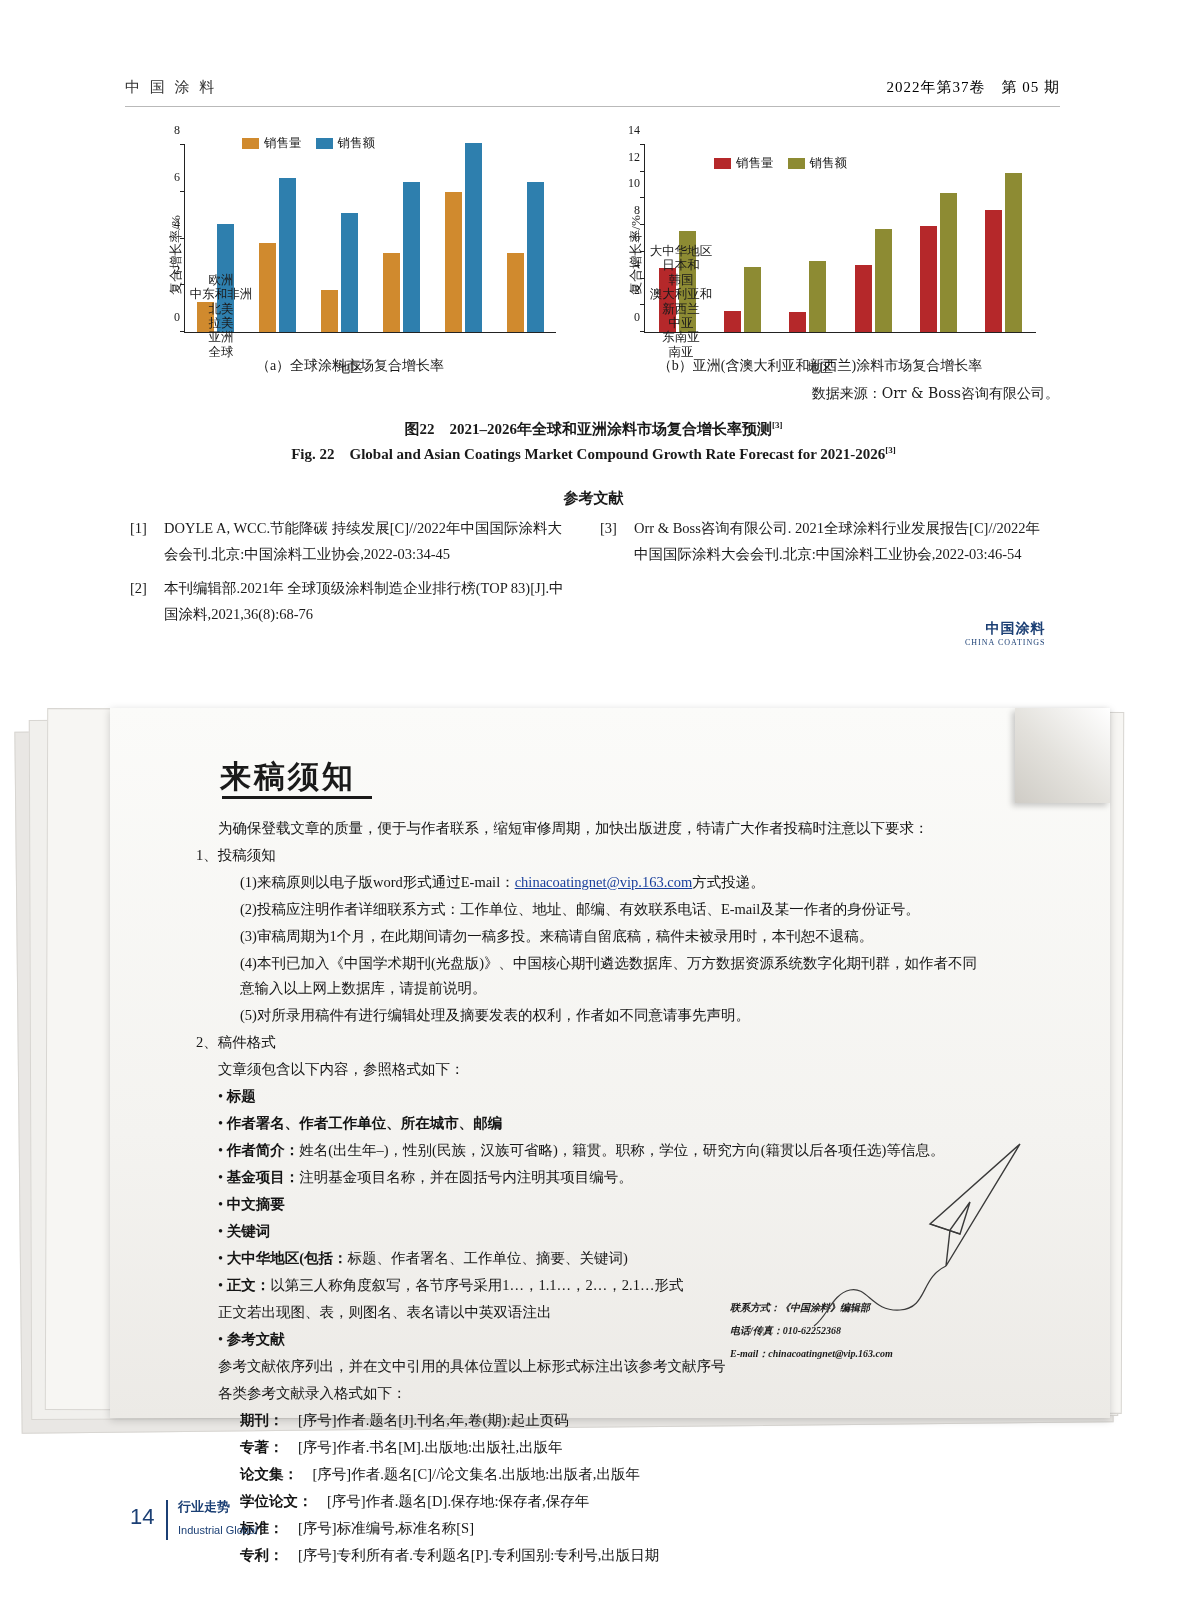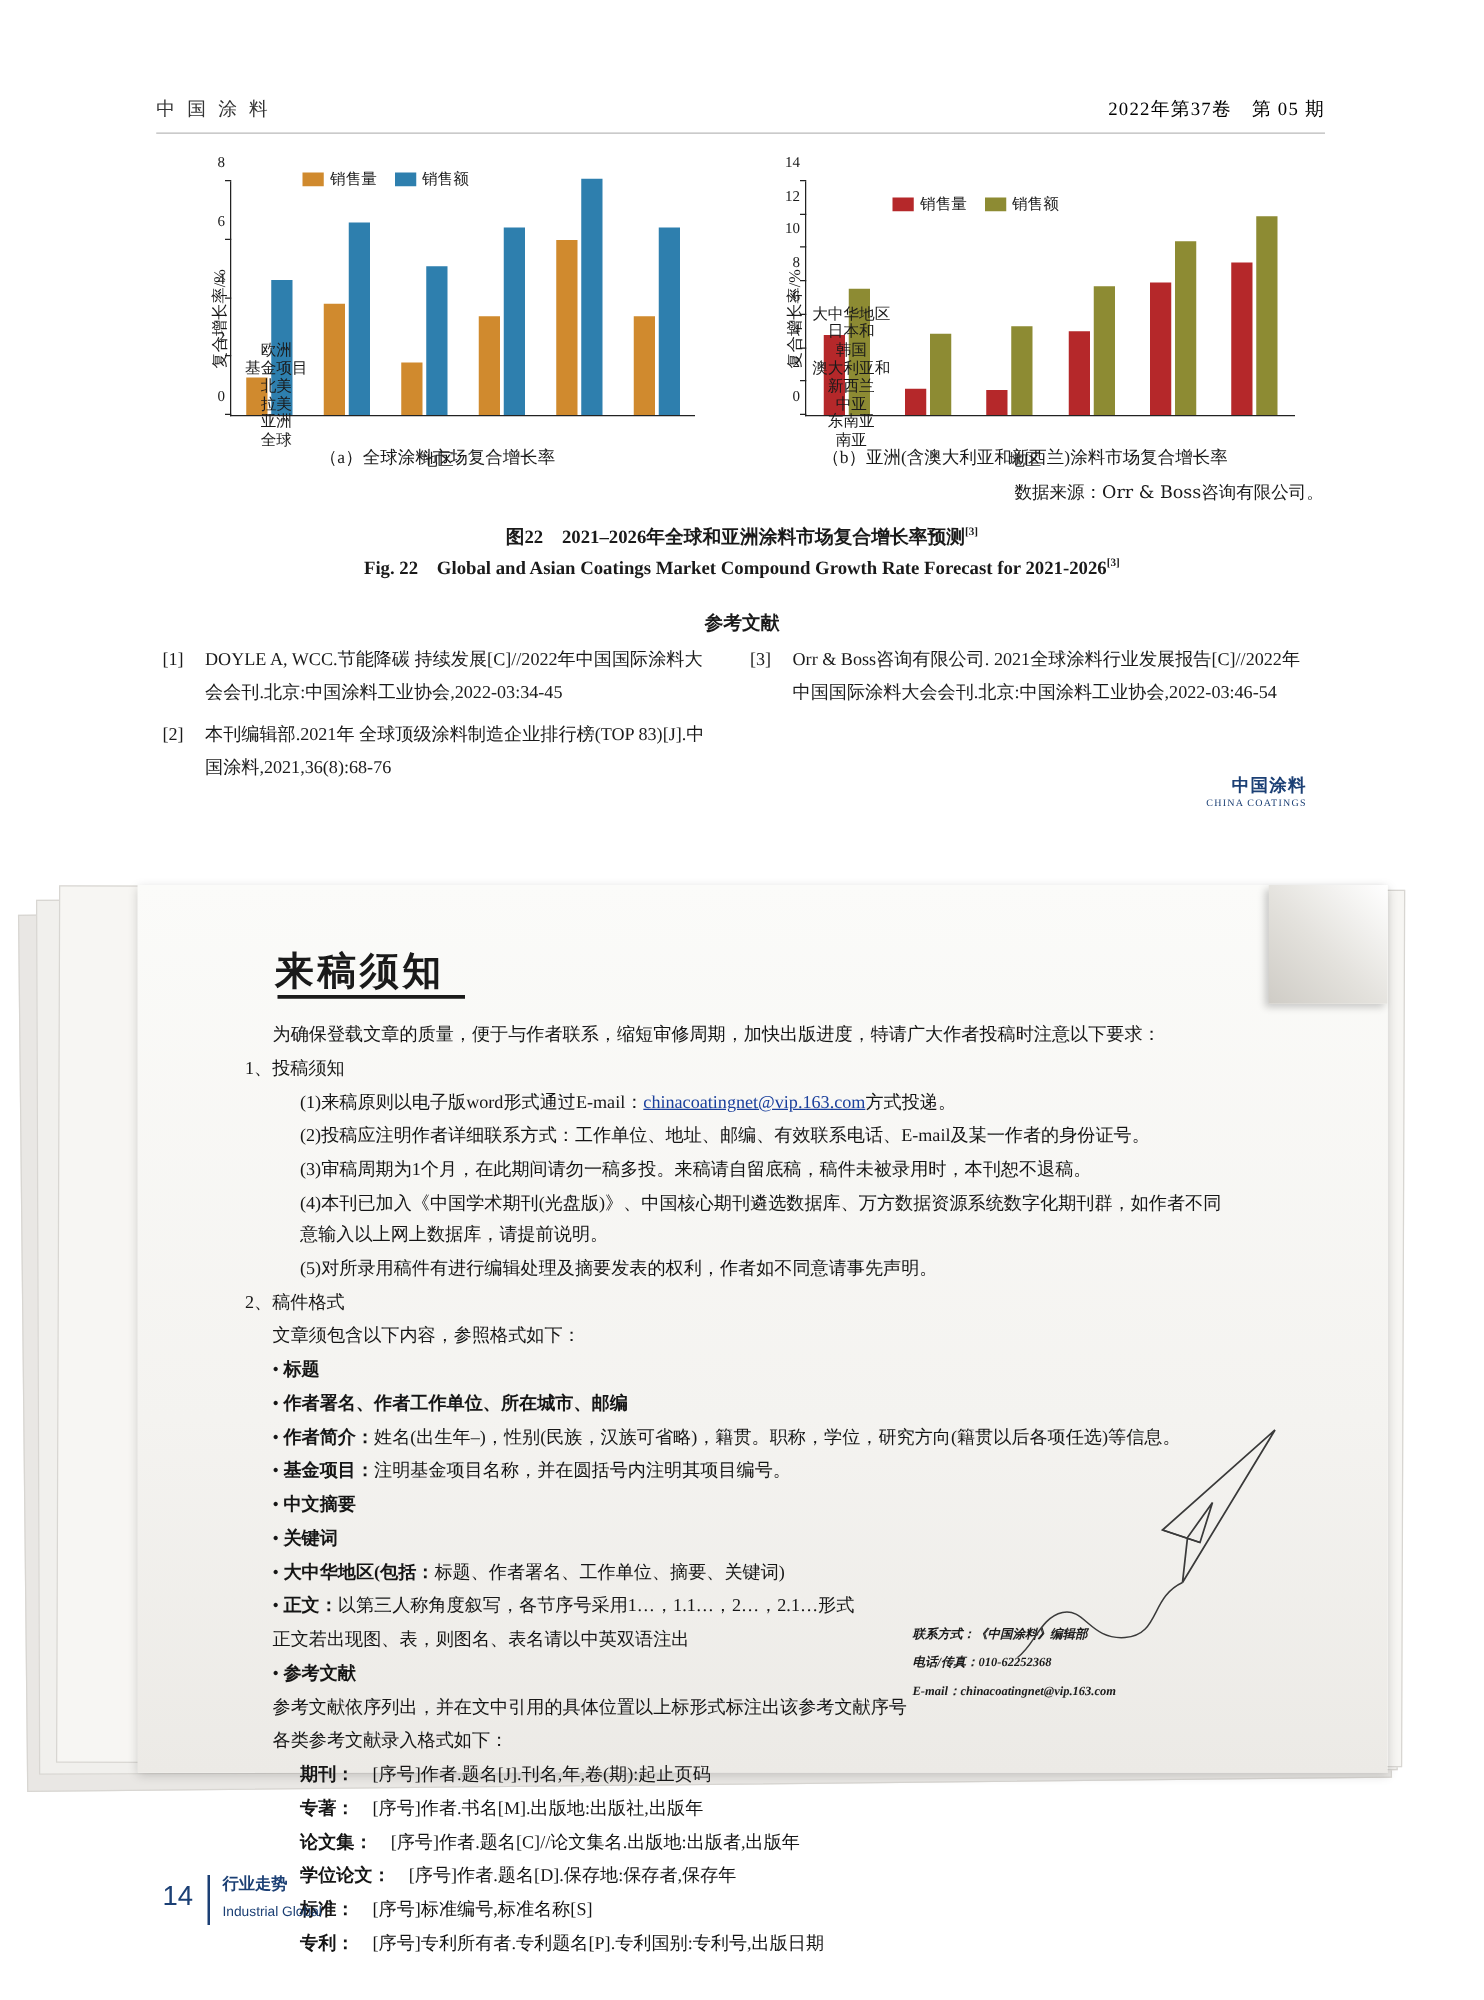--- a/index.html
+++ b/index.html
@@ -148,21 +148,21 @@
         <div class="ytickline" style="bottom: 25%;"></div>
         <div class="ytick" style="bottom: 50%;">4</div>
         <div class="ytickline" style="bottom: 50%;"></div>
         <div class="ytick" style="bottom: 75%;">6</div>
         <div class="ytickline" style="bottom: 75%;"></div>
         <div class="ytick" style="bottom: 100%;">8</div>
         <div class="ytickline" style="bottom: 100%;"></div>
       </div>
     <div class="xlabels" id="xlabA">
         <div class="xlab">欧洲</div>
-        <div class="xlab">基金项目</div>
+        <div class="xlab">中东和非洲</div>
         <div class="xlab">北美</div>
         <div class="xlab">拉美</div>
         <div class="xlab">亚洲</div>
         <div class="xlab">全球</div>
       </div>
     <div class="axis-title">地区</div>
     <div class="caption" style="top:222px;">（a）全球涂料市场复合增长率</div>
   </div>
 
   <div class="chart-wrap chart-b">

